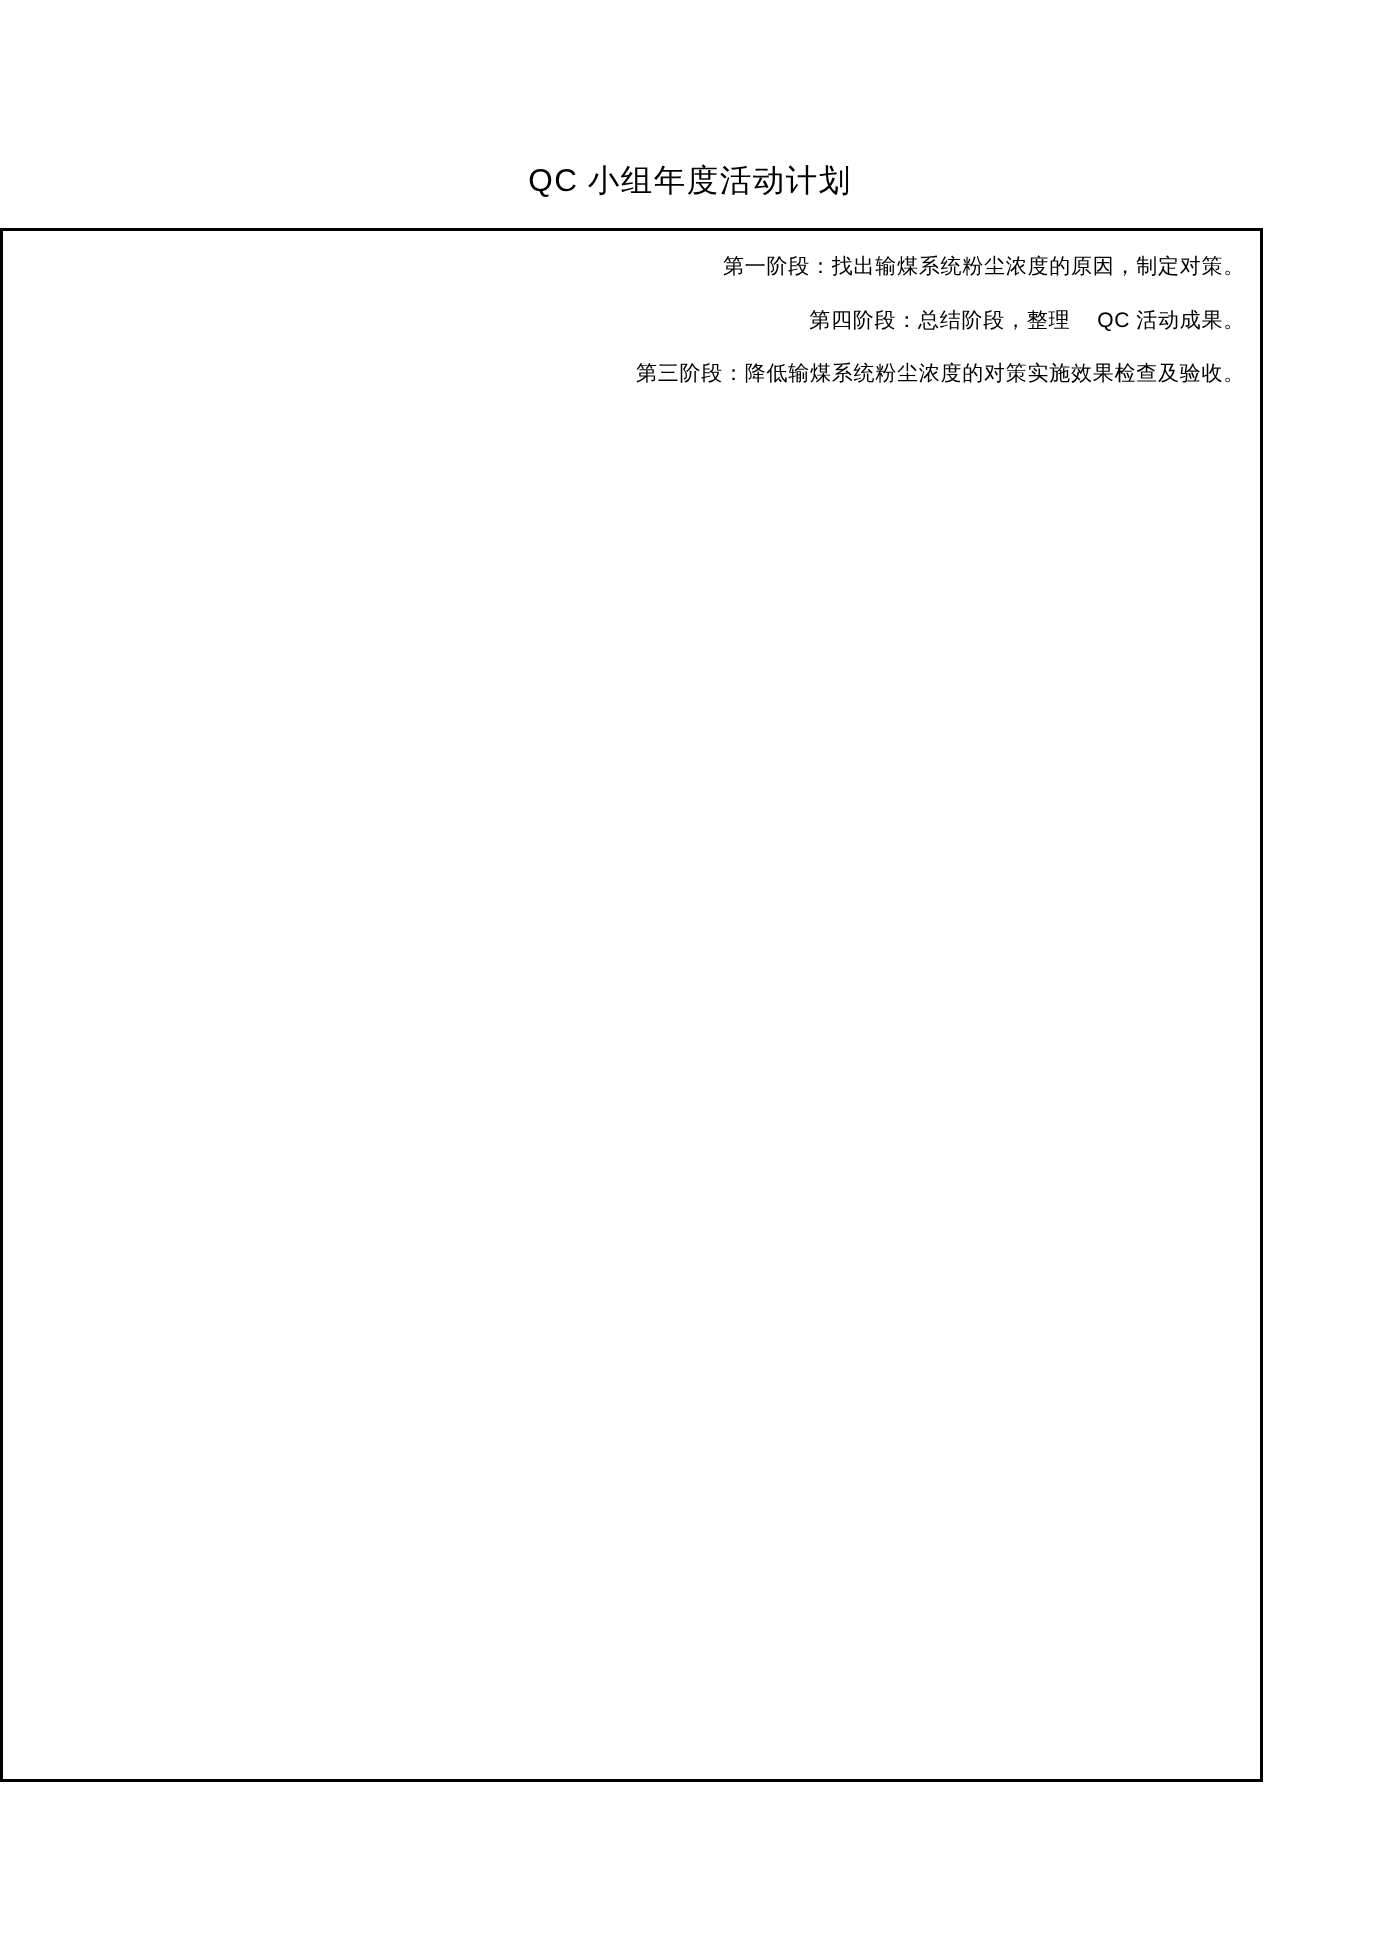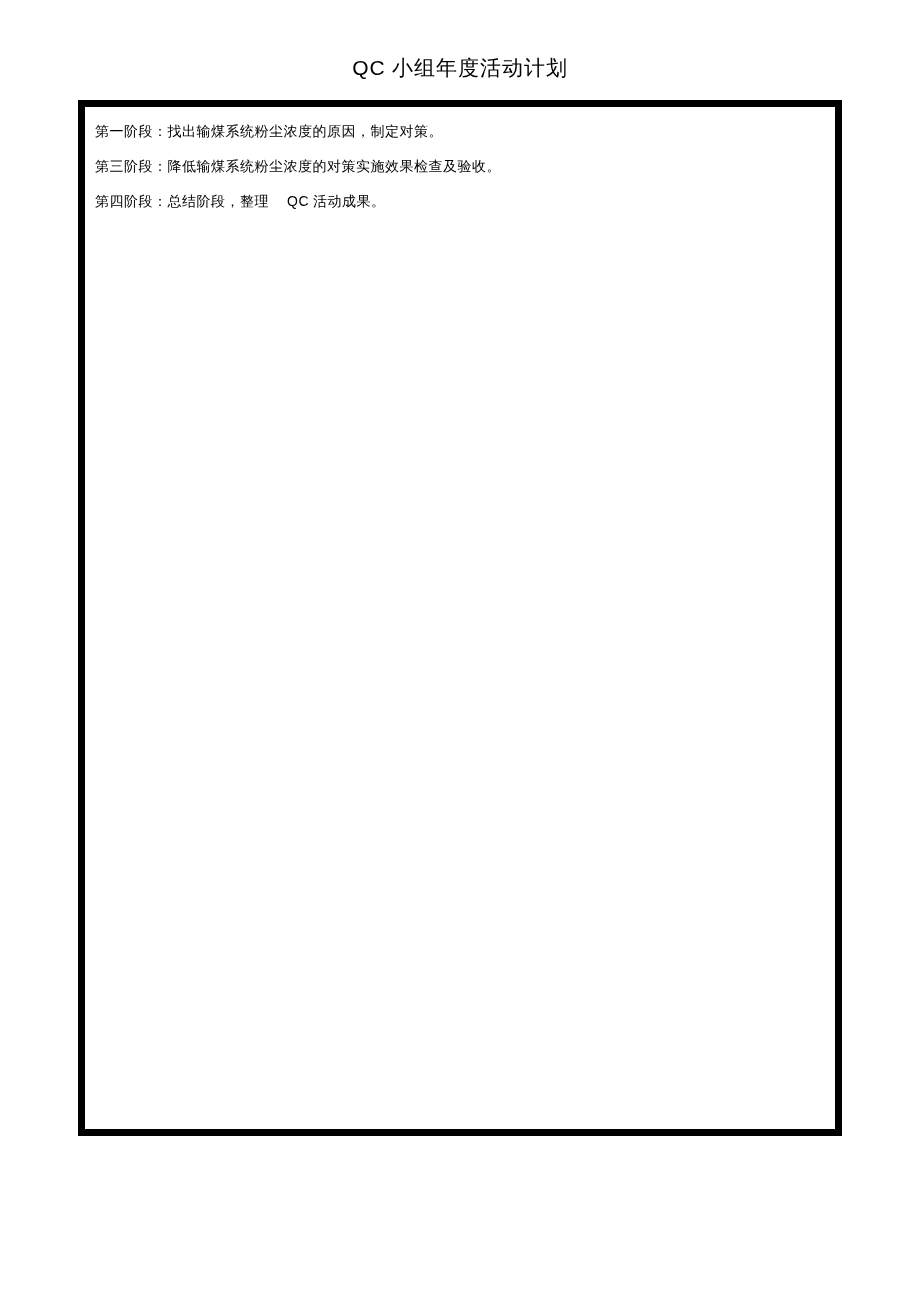--- a/index.html
+++ b/index.html
@@ -10,34 +10,34 @@
     body {
       width: 920px;
       height: 1303px;
       background: #ffffff;
       font-family: "SimSun", "宋体", serif;
       position: relative;
     }
     .page-title {
       text-align: center;
       font-size: 21px;
-      padding-top: 54px;
+      padding-top: 106px;
       padding-bottom: 18px;
       font-weight: normal;
       letter-spacing: 1px;
     }
     .page-title .qc-prefix {
       font-family: Arial, sans-serif;
     }
     .content-box {
-      margin-left: 78px;
       margin-right: 78px;
-      border: 7px solid #000000;
+      border: 2px solid #000000;
       height: 1036px;
       padding: 14px 10px;
+      text-align: right;
     }
     .stage-line {
       font-size: 14px;
       line-height: 1.5;
       margin-bottom: 14px;
       letter-spacing: 0.5px;
     }
     .stage-line .qc-inline {
       font-family: Arial, sans-serif;
       margin-left: 18px;
@@ -48,18 +48,18 @@
 
 <h1 class="page-title">
   <span class="qc-prefix">QC</span><span> 小组年度活动计划</span>
 </h1>
 
 <div class="content-box">
   <p class="stage-line">
     <span>第一阶段：</span><span>找出输煤系统粉尘浓度的原因，制定对策。</span>
   </p>
   <p class="stage-line">
-    <span>第三阶段：</span><span>降低输煤系统粉尘浓度的对策实施效果检查及验收。</span>
+    <span>第四阶段：</span><span>总结阶段，整理</span><span class="qc-inline">QC</span><span> 活动成果。</span>
   </p>
   <p class="stage-line">
-    <span>第四阶段：</span><span>总结阶段，整理</span><span class="qc-inline">QC</span><span> 活动成果。</span>
+    <span>第三阶段：</span><span>降低输煤系统粉尘浓度的对策实施效果检查及验收。</span>
   </p>
 </div>
 
 </body></html>

